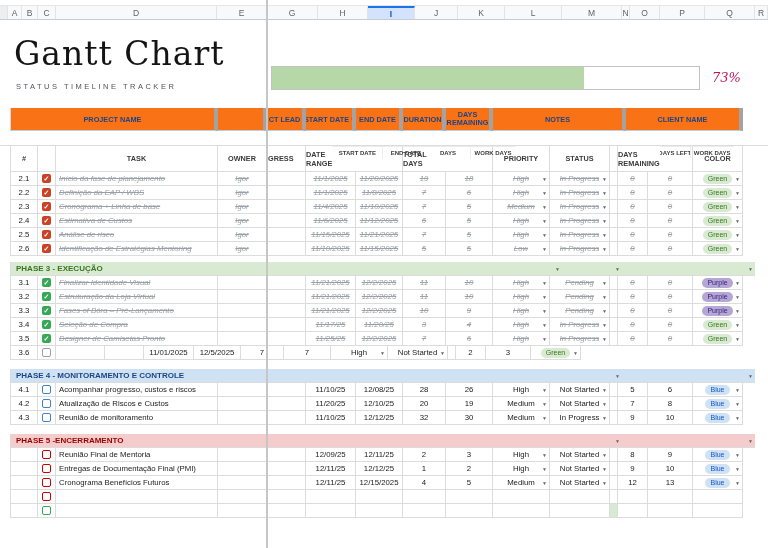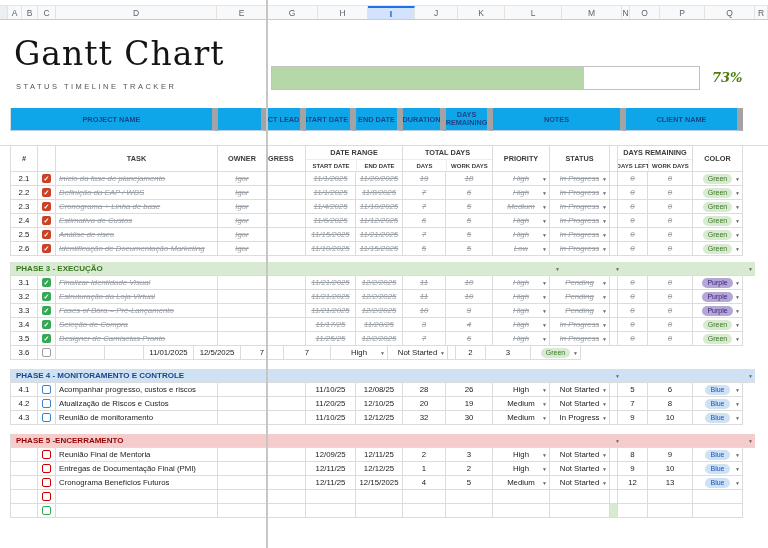--- a/index.html
+++ b/index.html
@@ -13,21 +13,21 @@
   .colhead .lcell{display:flex;align-items:center;justify-content:center;font-size:8.5px;color:#5f6368;border-right:1px solid #e3e3e3;height:100%}
   .colhead .corner{background:#eceff1}
   .colhead .sel{background:#d3e3fd;color:#0b57d0;font-weight:bold;border-top:2px solid #1a73e8}
 
   
   .titleband{position:relative;height:88px}
   .gtitle{position:absolute;left:14px;top:14px;font-family:"DejaVu Serif","Liberation Serif",serif;font-size:33px;color:#141414;letter-spacing:1px}
   .gsub{position:absolute;left:16px;top:62px;font-size:7.5px;letter-spacing:2.5px;color:#52525b}
   .pbar{position:absolute;left:271px;top:46px;width:429px;height:24px;border:1px solid #c2c2c2;background:#fff}
   .pfill{height:100%;background:#b6d7a8}
-  .ppct{position:absolute;left:712px;top:50px;font-family:"DejaVu Serif","Liberation Serif",serif;font-style:italic;font-weight:bold;font-size:13px;color:#4d7c0f}
+  .ppct{position:absolute;left:712px;top:50px;font-family:"DejaVu Serif","Liberation Serif",serif;font-style:italic;font-weight:normal;font-size:13px;color:#be185d}
 
   
   .row{display:flex}
   .c{display:flex;align-items:center;justify-content:center;border-right:1px solid #dcdcdc;border-bottom:1px solid #dcdcdc;overflow:hidden;white-space:nowrap}
   .nb{border:none !important;background:#fff}
   .bl{border-left:1px solid #dcdcdc}
   .tleft{justify-content:flex-start;padding-left:3px}
   .wrap{white-space:normal;line-height:1.05;text-align:center}
   .struck{color:#9aa0a6;font-style:italic;text-decoration:line-through}
   .drop{position:relative}
@@ -35,30 +35,30 @@
 
   
   .c-edge{width:10px}.c-num{width:28px}.c-chk{width:18px}.c-task{width:162px}.c-own{width:49px}
   .c-prog{width:39px}.c-sd{width:50px}.c-ed{width:47px}.c-days{width:43px}.c-wd{width:47px}
   .c-pri{width:57px}.c-sta{width:60px}.c-nn{width:8px}.c-dl{width:30px}.c-wd2{width:45px}
   .c-col{width:50px}.c-rr{width:13px}
   .c-phlabel{width:495px}.c-pname{width:208px}.c-client{width:117px}.c-notes{width:133px}
 
   
   .phead{height:23px}
-  .phead .ph{background:#0ea5e9;color:#1c4587;font-weight:bold;font-size:7.3px;border-right:6px solid #a3a3a3;border-bottom:1px solid #b9cfe6}
+  .phead .ph{background:#f97316;color:#1c4587;font-weight:bold;font-size:7.3px;border-right:4px solid #a3a3a3;border-bottom:1px solid #b9cfe6}
   .pdata{height:28px;font-size:8.3px}
   .selcell{box-shadow:inset 0 0 0 2px #1a73e8;position:relative}
   .selcell::after{content:"";position:absolute;right:0;bottom:0;width:4px;height:4px;background:#1a73e8}
 
   
   .thead{height:27px;border-top:1px solid #dcdcdc}
   .th{font-size:7.3px;font-weight:bold;color:#3b3b3b}
   .thleft{justify-content:flex-start;padding-left:1px}
-  .hgroup{display:flex;flex-direction:column;border-right:1px solid #dcdcdc;border-bottom:1px solid #dcdcdc}
+  .hgroup{display:flex;flex-direction:row;border-right:1px solid #dcdcdc;border-bottom:1px solid #dcdcdc}
   .gt{flex:1;display:flex;align-items:center;justify-content:center;font-size:7.3px;font-weight:bold;color:#3b3b3b}
   .gb{display:flex;height:12px;border-top:1px solid #ececec}
   .gs{display:flex;align-items:center;justify-content:center;font-size:6px;font-weight:bold;color:#3b3b3b;overflow:hidden;white-space:nowrap}
   .gs + .gs{border-left:1px solid #ececec}
 
   
   .trow{height:14px;font-size:7.8px}
   .gaprow{background:#fff}
   .phase .c{border-right:none}
   .c-phlabel{justify-content:flex-start;padding-left:5px;font-weight:bold;font-size:8px}
@@ -303,21 +303,21 @@
           <span class="caret">▼</span>
         </div>
         <div class="c c-rr nb"></div>
       </div>
       <div class="row trow">
         <div class="c c-edge nb"></div>
         <div class="c c-num bl">2.6</div>
         <div class="c c-chk">
           <div class="cb" style="background: rgb(204, 65, 37);">✓</div>
         </div>
-        <div class="c c-task tleft struck">Identificação de Documentação Marketing</div>
+        <div class="c c-task tleft struck">Identificação de Estratégias Mentoring</div>
         <div class="c c-own struck">Igor</div>
         <div class="c c-prog"></div>
         <div class="c c-sd struck">11/10/2025</div>
         <div class="c c-ed struck">11/15/2025</div>
         <div class="c c-days struck">5</div>
         <div class="c c-wd struck">5</div>
         <div class="c c-pri drop struck">
           <div class="val">Low</div>
           <span class="caret">▼</span>
         </div>

